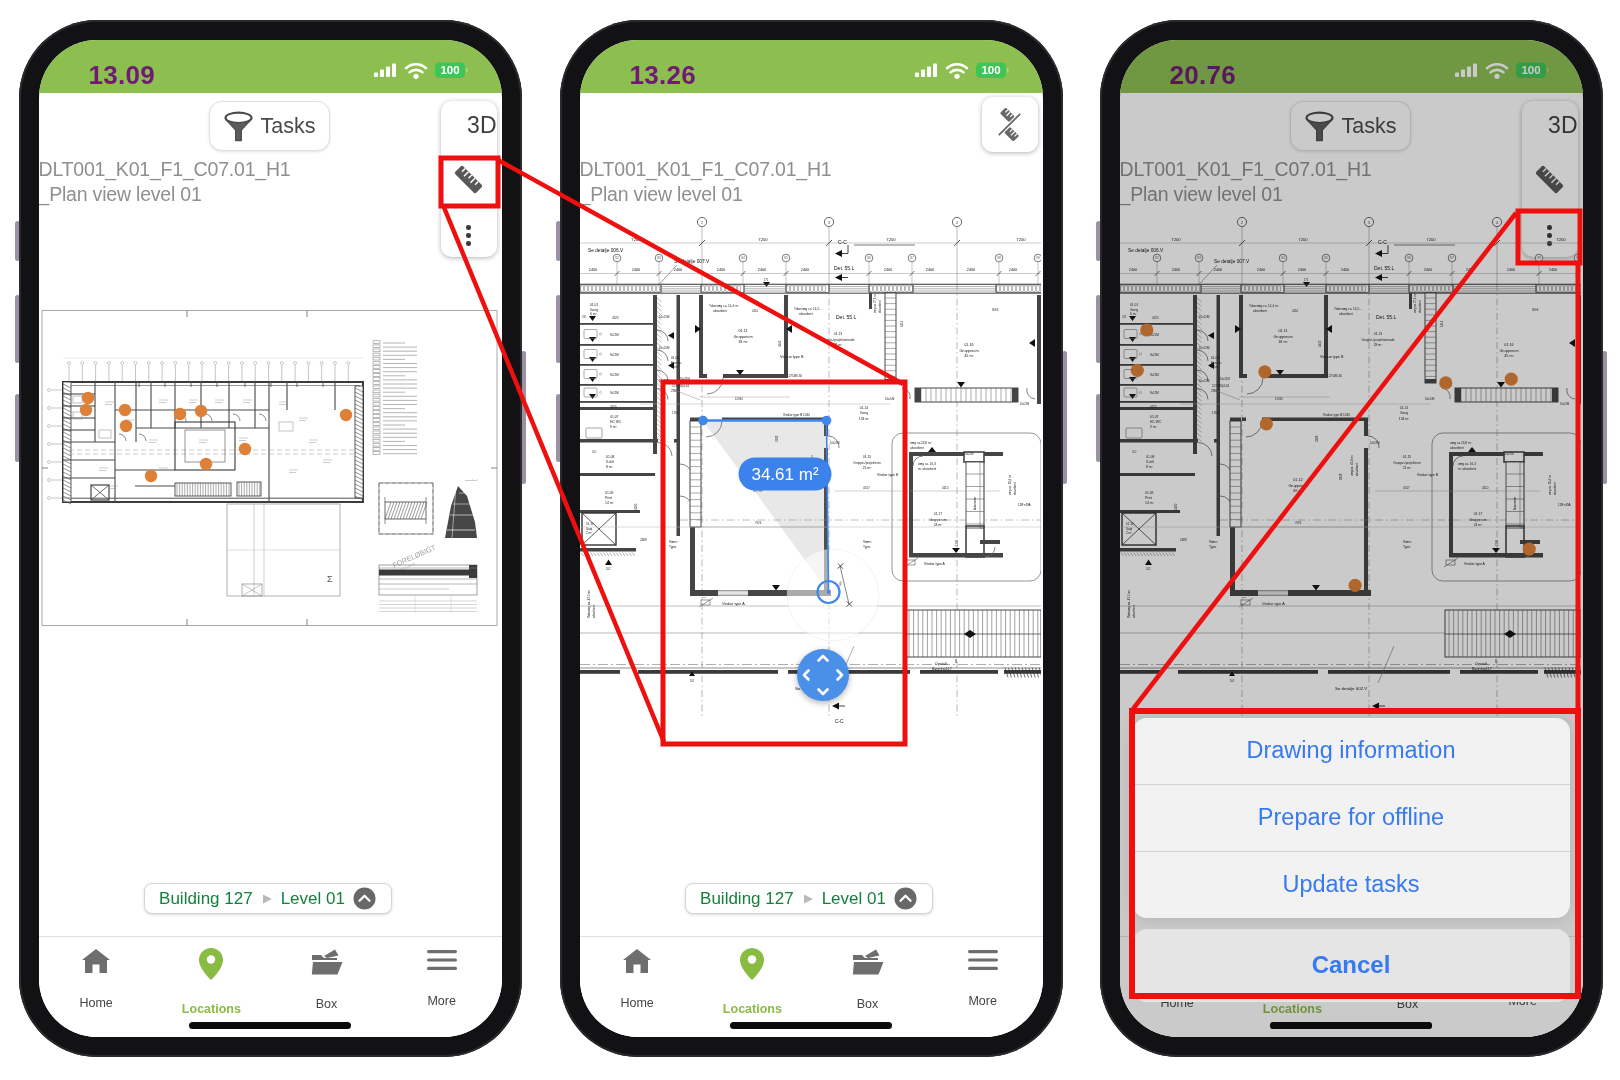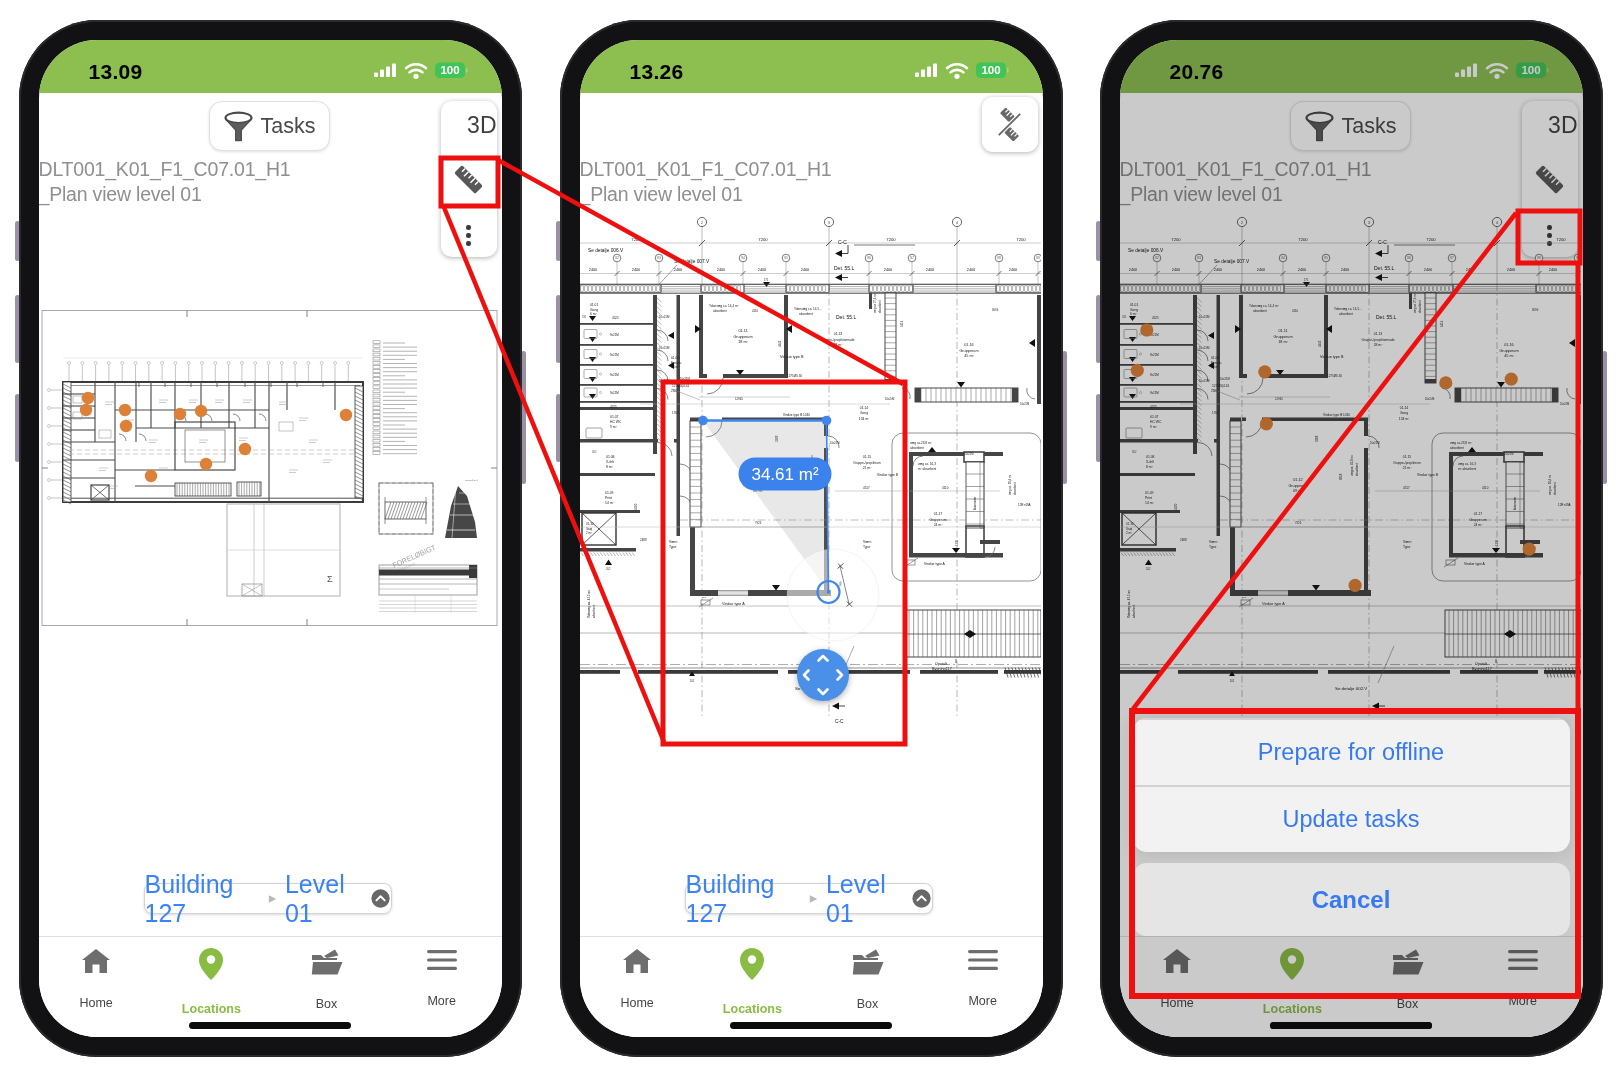--- a/index.html
+++ b/index.html
@@ -1,34 +1,34 @@
 <!DOCTYPE html>
 <html><head><meta charset="utf-8"><style>
 *{margin:0;padding:0;box-sizing:border-box}
 html,body{width:1620px;height:1080px;background:#fff;font-family:"Liberation Sans",sans-serif;overflow:hidden}
 .phone{position:absolute;width:503px;height:1037px}
 .frame{position:absolute;inset:0;background:#121214;border-radius:78px;box-shadow:inset 0 0 0 2px #2a2a2c}
 .sidebtn{position:absolute;width:5px;background:#9a92a4;border-radius:2.5px}
 .screen{position:absolute;left:20px;top:20px;width:463px;height:997px;background:#fff;border-radius:58px;overflow:hidden}
 .statusbar{position:absolute;left:0;top:0;width:100%;height:53px;background:#8cbe50}
-.sbtime{position:absolute;left:50px;top:20px;color:#000000;font-size:21px;font-weight:700;letter-spacing:.3px}
+.sbtime{position:absolute;left:50px;top:20px;color:#701a75;font-size:26px;font-weight:700;letter-spacing:.3px}
 .sbicons{position:absolute;right:31px;top:21px}
 .tasksbtn{position:absolute;left:170px;top:61px;width:121px;height:50px;background:#fff;border:1.5px solid #e0e0e0;border-radius:13px;box-shadow:0 1px 3px rgba(0,0,0,.12);display:flex;align-items:center;justify-content:center;font-size:21.5px;color:#4a4a4a}
 .dtitle{position:absolute;left:0;top:117px;width:463px;text-align:left;font-size:19.5px;line-height:25px;color:#8f8f8f;letter-spacing:-.2px}
 .toolcard{position:absolute;left:402px;top:61px;width:56px;height:156px;background:#fff;border-radius:11px;box-shadow:0 1px 5px rgba(0,0,0,.3)}
 .t3d{position:absolute;top:11px;width:100%;text-align:right;font-size:23px;color:#3e3e3e;font-weight:500}
 .truler{position:absolute;top:61px;left:10px}
 .tdots{position:absolute;top:121px;left:0;width:100%;text-align:center}
 .tdots i{display:block;width:4.6px;height:4.6px;border-radius:50%;background:#3a3a3a;margin:3.4px auto 0}
 .mcard{position:absolute;left:402px;top:57px;width:56px;height:55px;background:#fff;border-radius:11px;box-shadow:0 1px 5px rgba(0,0,0,.3);display:flex;align-items:center;justify-content:center}
 .miniplan{position:absolute;left:0;top:270px}
 .zoomplan{position:absolute;left:0;top:174px}
 .dpad{position:absolute;left:216px;top:608px;filter:drop-shadow(0 2px 3px rgba(0,0,0,.3))}
 .crumb{position:absolute;left:105px;top:843px;width:248px;height:31px;background:#fff;border:1px solid #d4d4d4;border-radius:8px;box-shadow:0 1px 3px rgba(0,0,0,.15);display:flex;align-items:center;justify-content:center;z-index:5}
-.crumb .c1{font-size:25px;color:#3b82f6}
+.crumb .c1{font-size:17px;color:#15803d}
 .tabbar{position:absolute;left:0;top:896px;width:463px;height:101px;background:#fff;border-top:1px solid #e0e0e0;z-index:4}
 .tab{position:absolute;top:11px;width:80px;text-align:center}
 .tab svg{display:block;margin:0 auto}
 .tab span{display:block;margin-top:22px;font-size:12.5px;color:#454545}
 .tab .green{color:#8abc44;font-weight:700}
 .homeind{position:absolute;left:150.5px;top:982px;width:162px;height:6.5px;border-radius:3.5px;background:#0b0b0b;z-index:6}
 .scrim{position:absolute;inset:0;background:rgba(15,15,15,.22);z-index:10}
 .sheet{position:absolute;left:13px;top:678px;width:437px;z-index:20}
 .sheetgroup{background:#f2f2f3;border-radius:14px;overflow:hidden;box-shadow:0 0 18px rgba(0,0,0,.12)}
 .sheetitem{height:65.5px;display:flex;align-items:center;justify-content:center;font-size:23.5px;color:#3679f0}
@@ -1931,20 +1931,21 @@
 </div>
 
 <div class="homeind"></div>
 
 <div class="scrim"></div>
 
 <div class="sheet">
 
   <div class="sheetgroup">
 
+    <div class="sheetitem">Drawing information</div>
     <div class="sep"></div>
 
     <div class="sheetitem">Prepare for offline</div>
     <div class="sep"></div>
 
     <div class="sheetitem">Update tasks</div>
   </div>
 
   <div class="sheetcancel">Cancel</div>
 </div>

